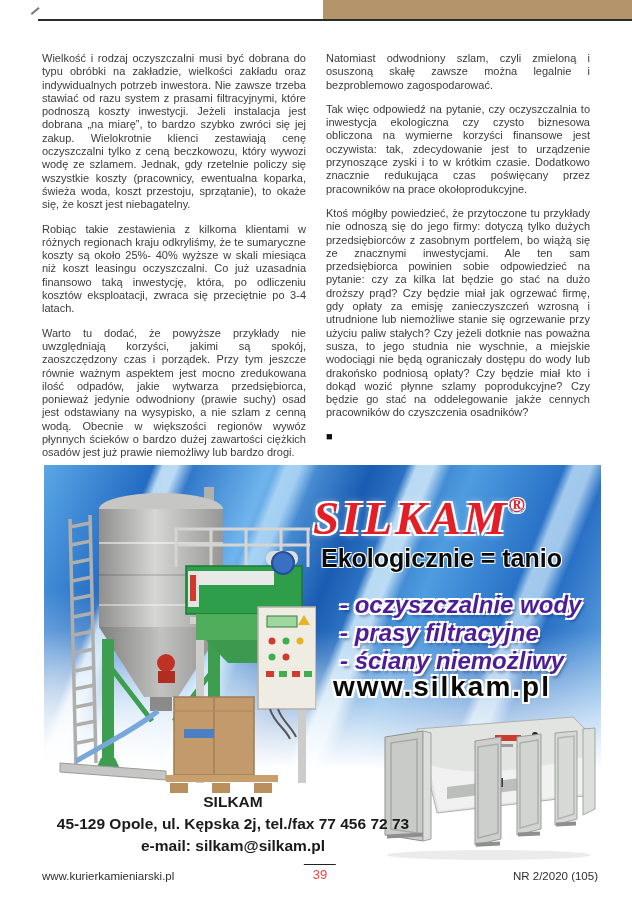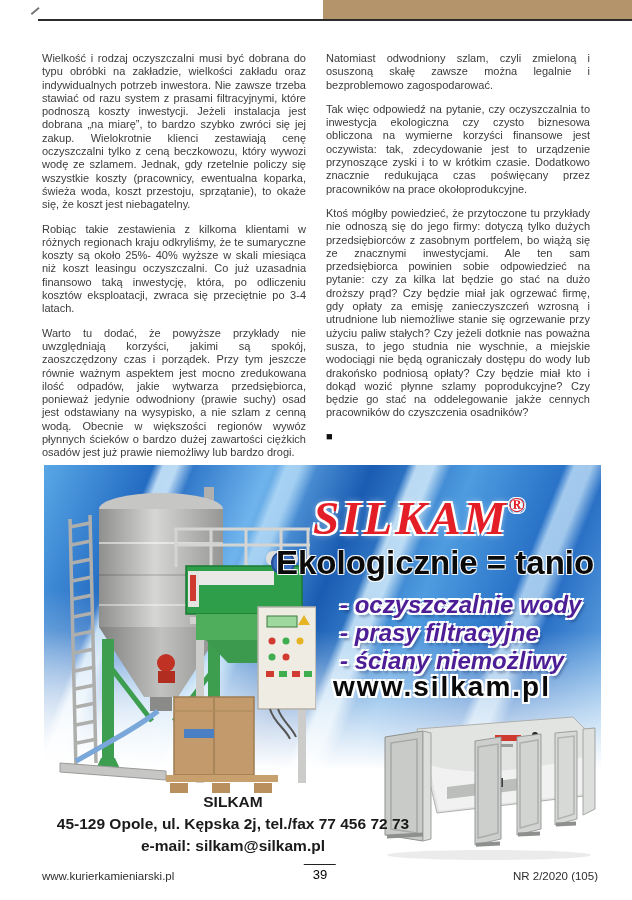--- a/index.html
+++ b/index.html
@@ -45,22 +45,22 @@
     font-family:"Liberation Serif", serif; font-style:italic; font-weight:bold;
     font-size:47px; letter-spacing:3px; color:#e31e26;
     text-shadow:-2px -2px 0 #fff, 2px -2px 0 #fff, -2px 2px 0 #fff, 2px 2px 0 #fff, 0 0 7px rgba(255,255,255,.85);
   }
   .brand-reg {
     font-family:"Liberation Serif", serif; font-style:italic; font-weight:bold;
     font-size:22px; color:#e31e26; vertical-align:22px;
     text-shadow:-1.5px -1.5px 0 #fff, 1.5px -1.5px 0 #fff, -1.5px 1.5px 0 #fff, 1.5px 1.5px 0 #fff;
   }
   .tagline {
-    position:absolute; left:232px; top:79px; width:286px; text-align:center; white-space:nowrap;
-    font-size:33px; font-weight:bold; color:#0a0a0a;
+    position:absolute; left:232px; top:79px; width:286px; text-align:right; white-space:nowrap;
+    font-size:25px; font-weight:bold; color:#0a0a0a;
     text-shadow:-1px -1px 0 rgba(255,255,255,.85), 1px -1px 0 rgba(255,255,255,.85), -1px 1px 0 rgba(255,255,255,.85), 1px 1px 0 rgba(255,255,255,.85);
   }
   .bullets { position:absolute; left:296px; top:126px; list-style:none; }
   .bullets li {
     font-size:24px; font-weight:bold; font-style:italic; line-height:28px; white-space:nowrap;
     color:#4c1d95;
     text-shadow:-2px -2px 0 #fff, 2px -2px 0 #fff, -2px 2px 0 #fff, 2px 2px 0 #fff, 3px 4px 3px rgba(5,20,70,.4);
   }
   .website {
     position:absolute; left:221px; top:206px; width:286px; text-align:right; white-space:nowrap;
@@ -72,21 +72,21 @@
   .address .line-name  { font-size:15.5px; }
   .address .line-addr  { font-size:15.5px; white-space:nowrap; }
   .address .line-email { font-size:15.5px; }
 
   
   .footer { position:absolute; left:42px; top:862px; width:556px; height:26px; font-size:11.5px; color:#2e2e2e;text-align:center; }
   .footer-left  { position:absolute; left:0; top:8px; }
   .footer-right { position:absolute; right:0; top:8px; }
   .page-num {
     position:absolute; left:50%; transform:translateX(-50%); top:2px;
-    font-size:13px; color:#000000; border-top:1.5px solid #222; padding:2px 9px 0 9px;
+    font-size:13px; color:#ef4444; border-top:1.5px solid #222; padding:2px 9px 0 9px;
   }
 </style>
 </head>
 <body>
 
 <div class="page">
 
   <div class="tan-block"></div>
   <div class="top-rule"></div>
   <div class="crop-mark"></div>

